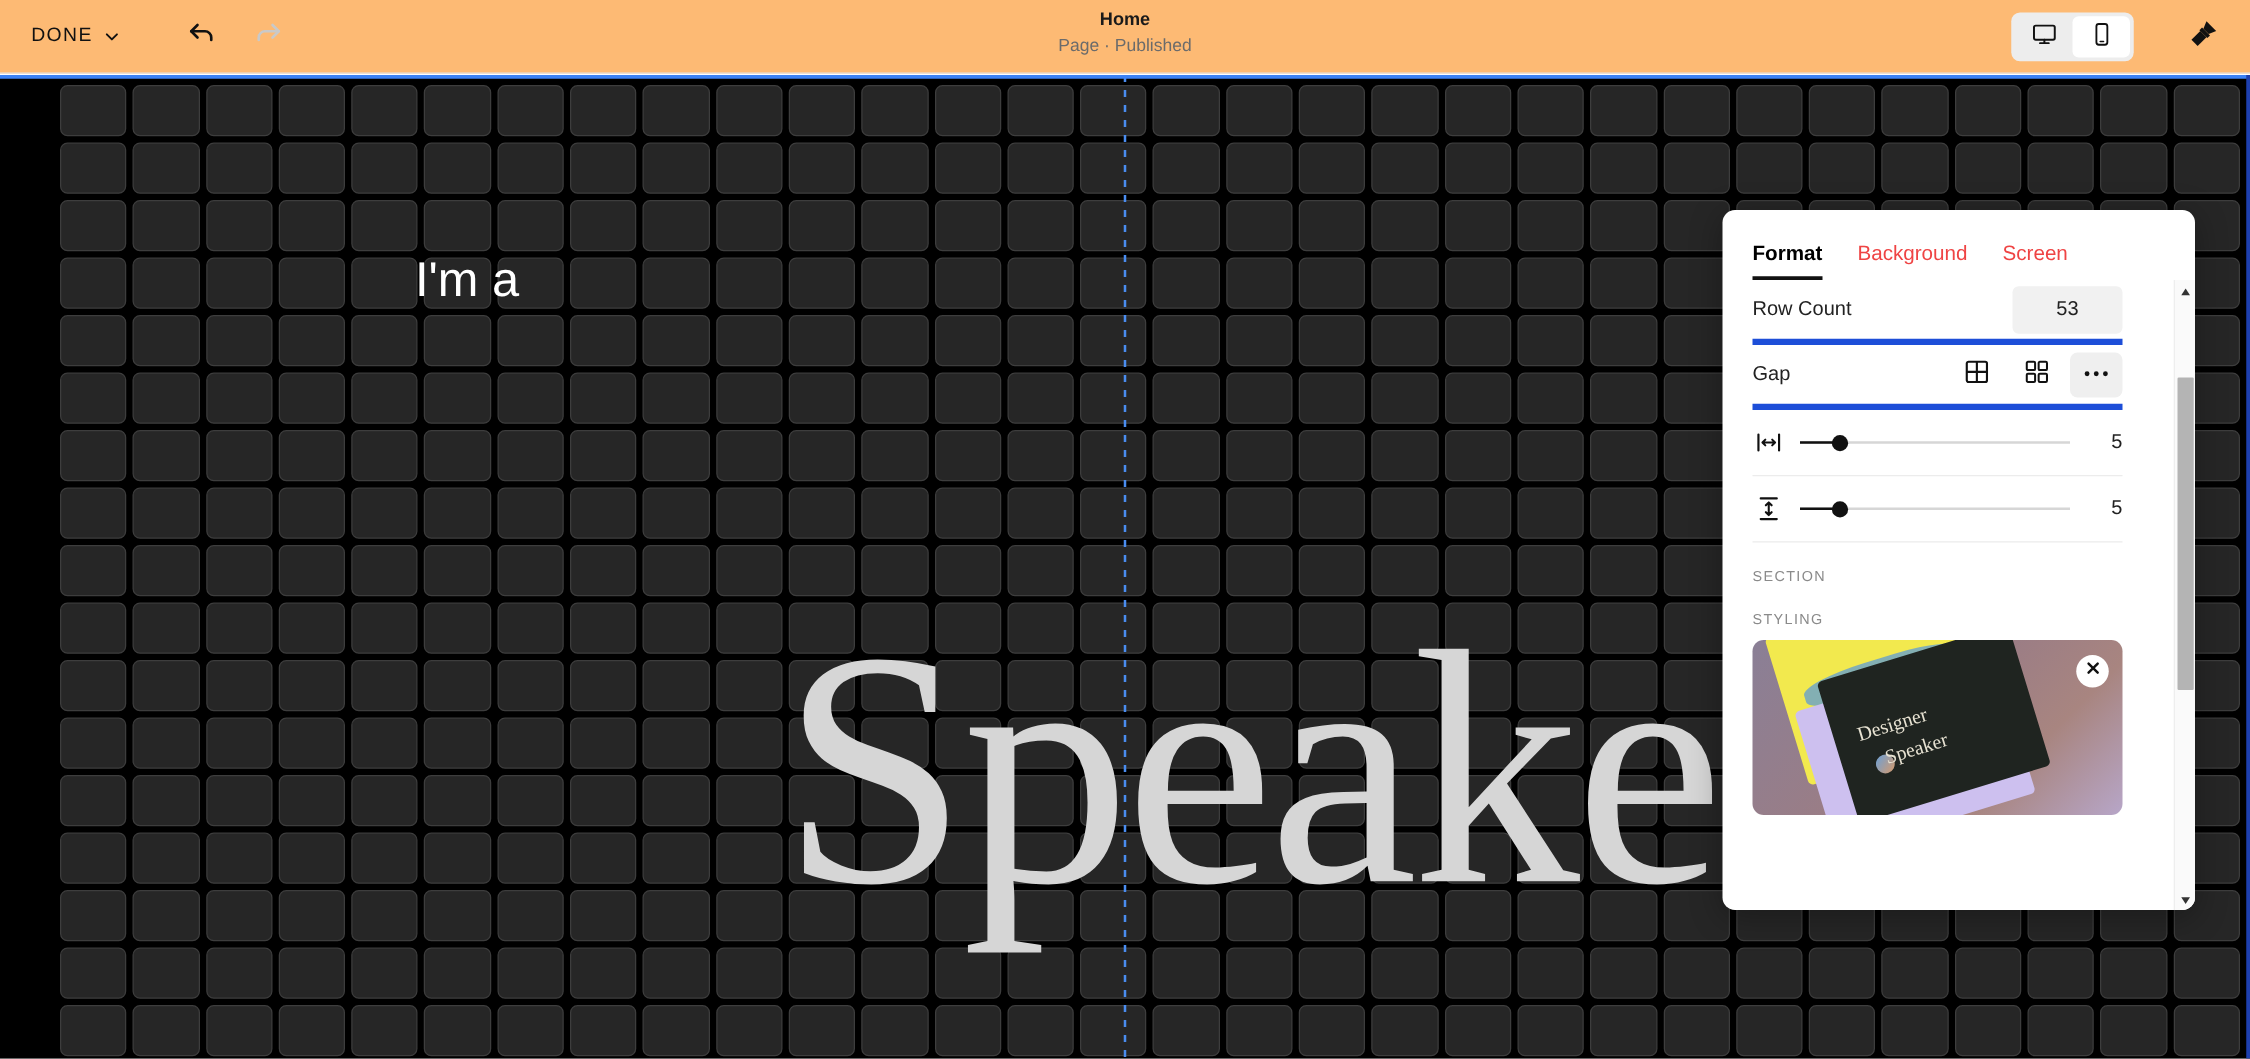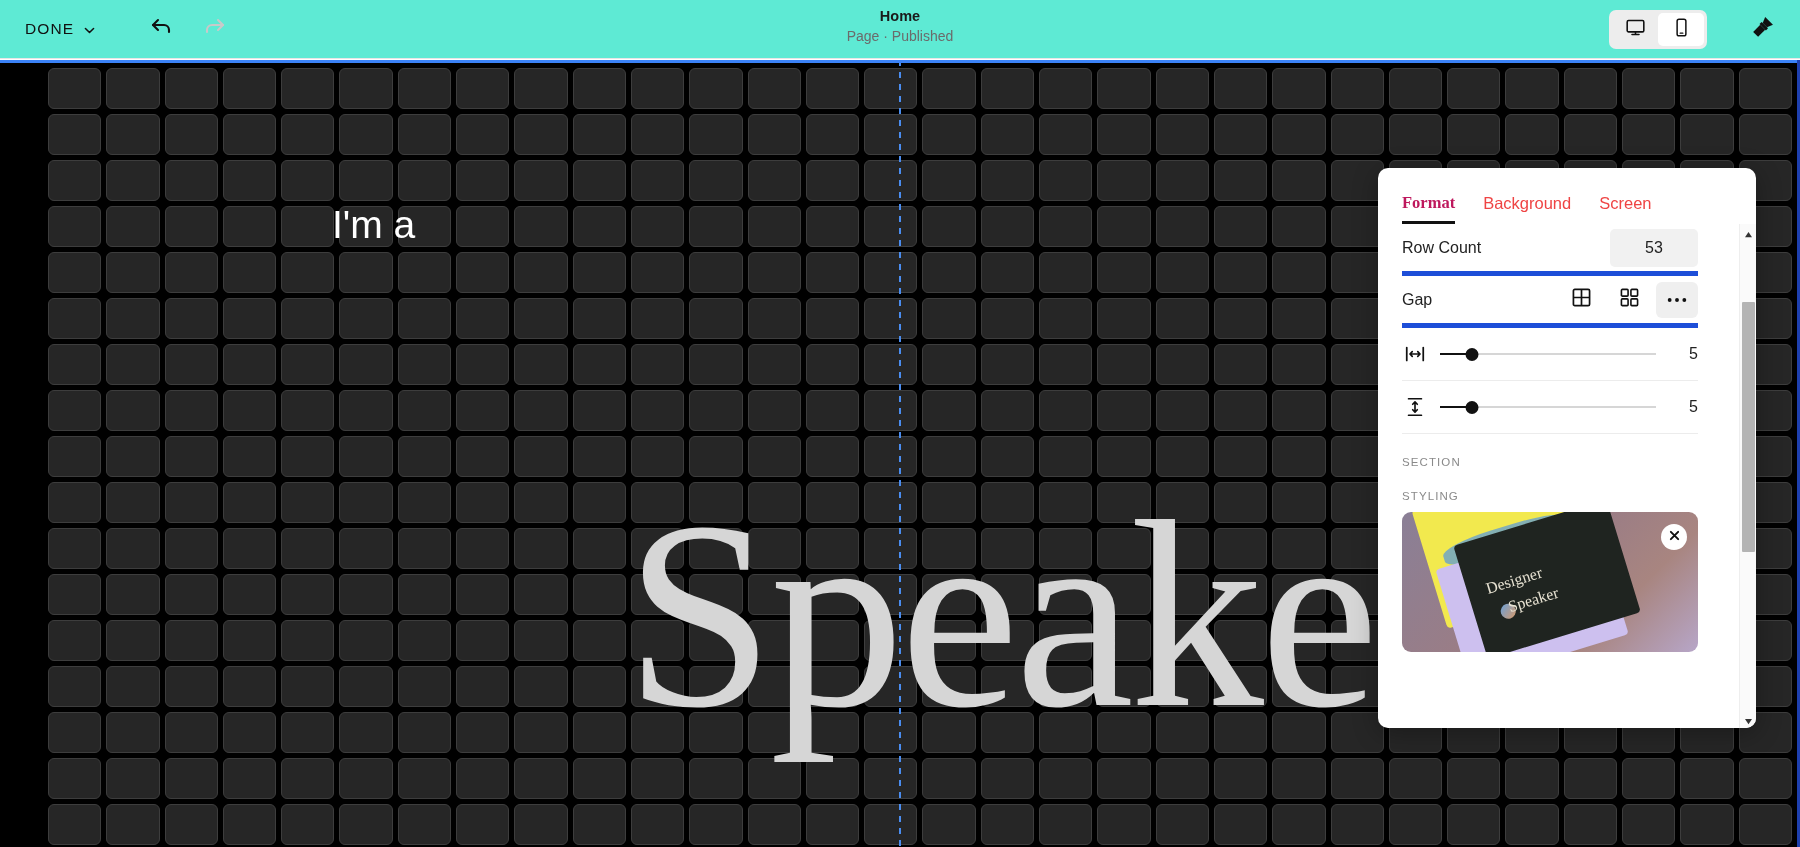--- a/index.html
+++ b/index.html
@@ -10,21 +10,21 @@
     font-family: "Liberation Sans", sans-serif;
     -webkit-font-smoothing: antialiased;
   }
 
   #app { position: relative; width: 1800px; height: 847px; }
 
   
   .topbar {
     position: absolute; left: 0; top: 0;
     width: 1800px; height: 59px;
-    background: #5eead4;
+    background: #fdba74;
     border-bottom: 1px solid #e6e6e6;
     display: flex; align-items: center;
   }
   .done-group {
     display: flex; align-items: center; gap: 9px;
     margin-left: 25px; cursor: pointer;
   }
   .done-label {
     font-size: 15.5px; letter-spacing: 1.1px; font-weight: 400;
     color: #111; white-space: nowrap;
@@ -149,21 +149,21 @@
   .panel-tabs {
     display: flex; align-items: flex-end;
     padding: 18px 24px 0 24px;
     gap: 28px; height: 56px;
     flex: none;
   }
   .tab {
     font-size: 16.5px; color: #ef4444; cursor: pointer;
     padding-bottom: 11px; position: relative; white-space: nowrap;
   }
-  .tab.active { color: #be185d; font-weight: bold; font-family: Liberation Serif, serif; }
+  .tab.active { color: #000000; font-weight: bold; }
   .tab.active::after {
     content: ""; position: absolute;
     left: 0; right: 0; bottom: 0; height: 3px; background: #111;
   }
   .panel-body {
     position: relative;
     flex: 1; overflow: hidden;
     padding: 0 0 0 0;
   }
   .panel-scroll {

